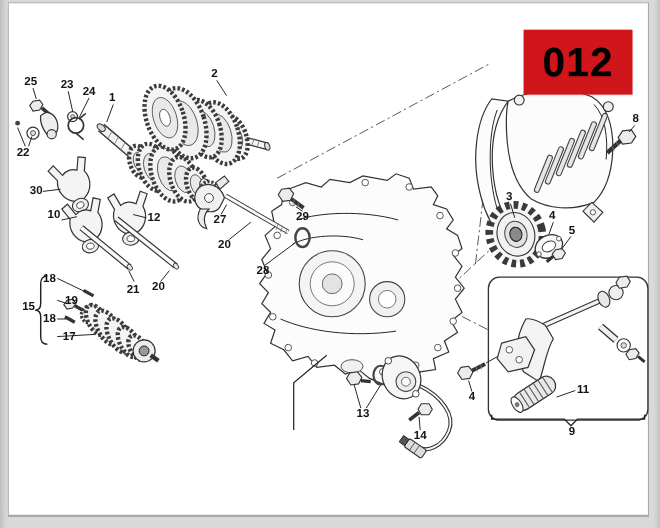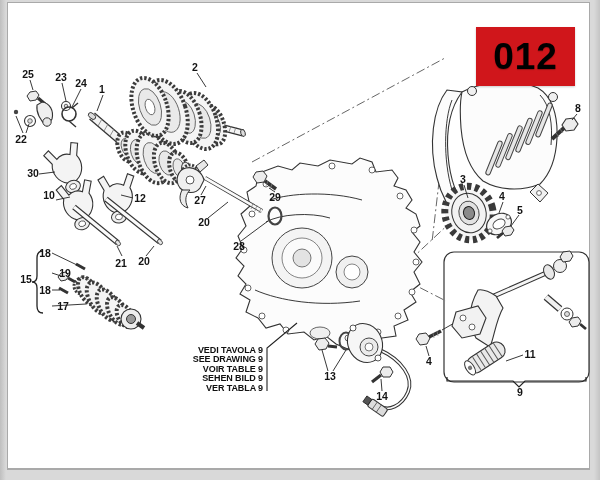--- a/index.html
+++ b/index.html
@@ -406,20 +406,13 @@
       <span class="part-num" style="left: 200px; top: 200px;">27</span>
       <span class="part-num" style="left: 239px; top: 246px;">28</span>
       <span class="part-num" style="left: 275px; top: 197px;">29</span>
       <span class="part-num" style="left: 33px; top: 173px;">30</span>
     </div>
 
   <div id="plate">
     <span>012</span>
   </div>
 
-  <div id="note">
-    <div>VEDI TAVOLA 9</div>
-    <div>SEE DRAWING 9</div>
-    <div>VOIR TABLE 9</div>
-    <div>SEHEN BILD 9</div>
-    <div>VER TABLA 9</div>
-  </div>
 </div>
 
 </body></html>

